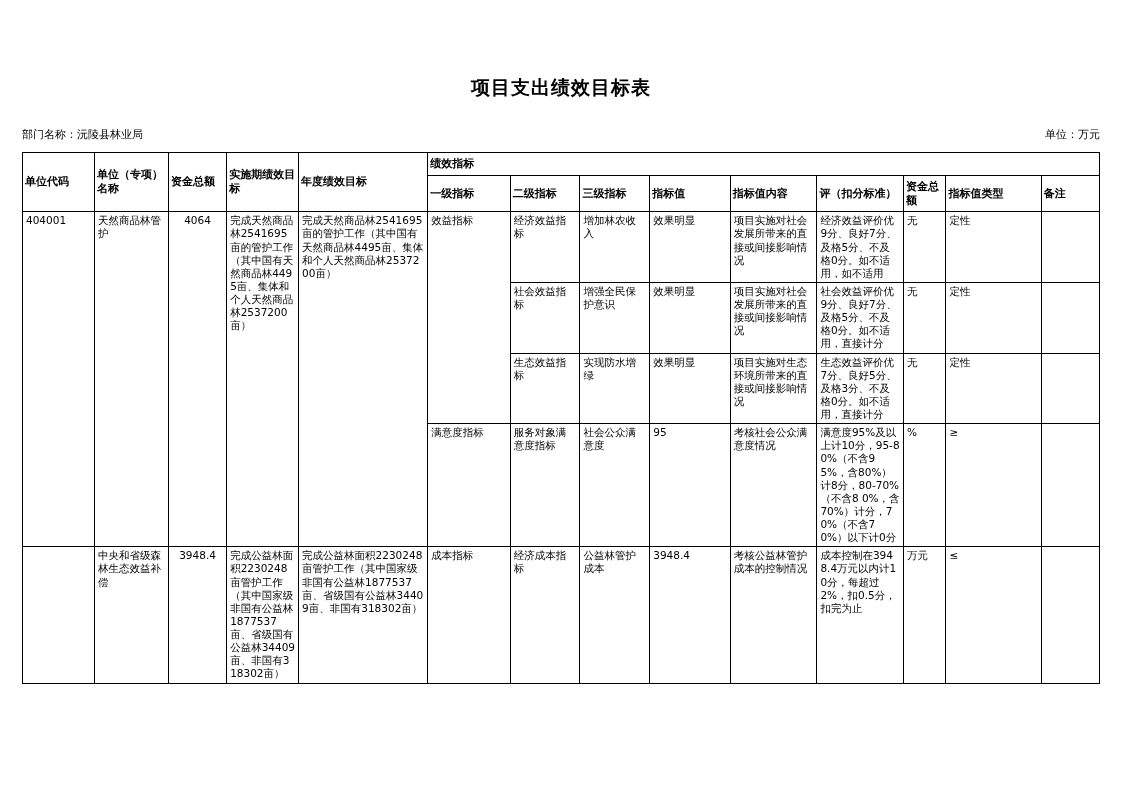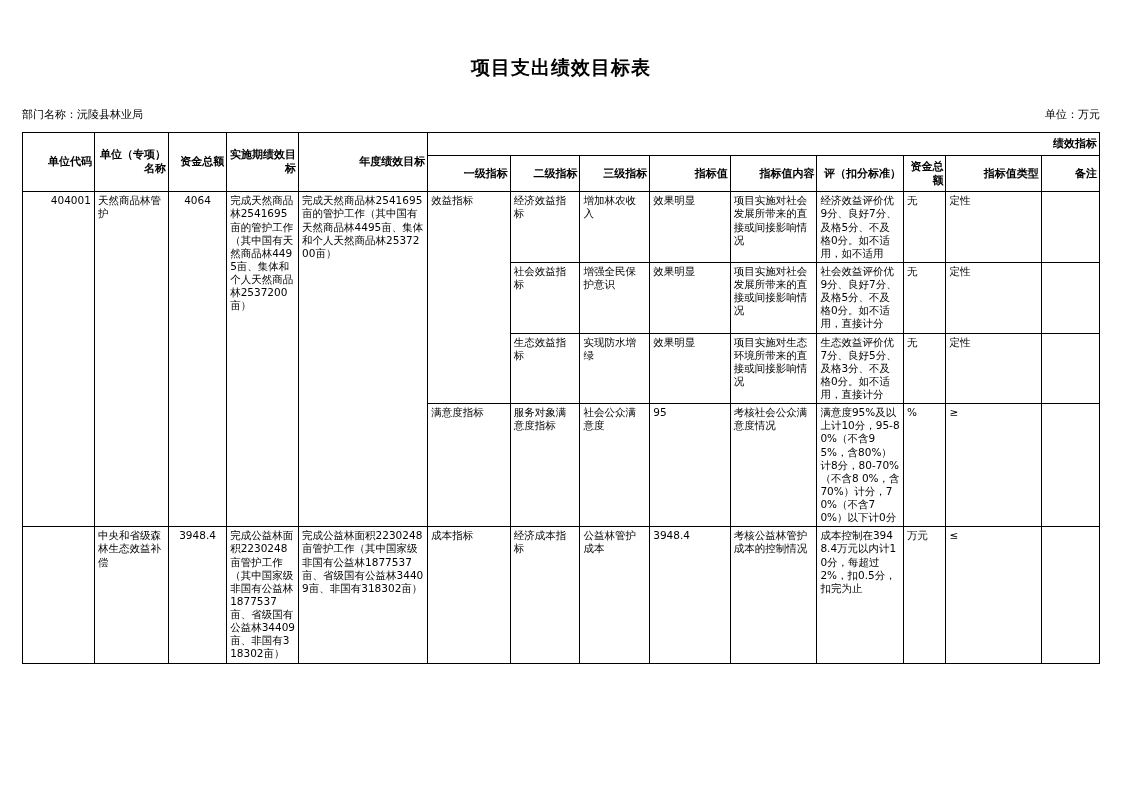--- a/index.html
+++ b/index.html
@@ -17,21 +17,21 @@
   .page {
     position: relative;
     width: 1122px;
     height: 793px;
     box-sizing: border-box;
   }
   .doc-title {
     text-align: center;
     font-size: 19px;
     font-weight: bold;
-    margin-top: 55px;
+    margin-top: 75px;
     letter-spacing: 1px;
   }
   .meta-row {
     position: relative;
     margin-top: 26px;
     height: 16px;
     padding: 0 22px;
     font-size: 11px;
   }
   .meta-left {
@@ -56,31 +56,31 @@
   table.grid th, table.grid td {
     border: 1px solid #000000;
     font-size: 10.5px;
     line-height: 1.25;
     padding: 2px 3px;
     vertical-align: top;
     word-break: break-all;
     overflow: hidden;
   }
   table.grid th {
-    text-align: right;
+    text-align: left;
     vertical-align: middle;
     font-weight: bold;
     font-size: 11px;
     padding: 4px 2px;
   }
   td.c-mid {
     vertical-align: middle;
   }
   td.t-center {
-    text-align: right;
+    text-align: left;
   }
   td.t-right {
     text-align: center;
   }
   .hdr-group {
     font-weight: bold;
   }
   
   col.c1 { width: 68px; }
   col.c2 { width: 70px; }

